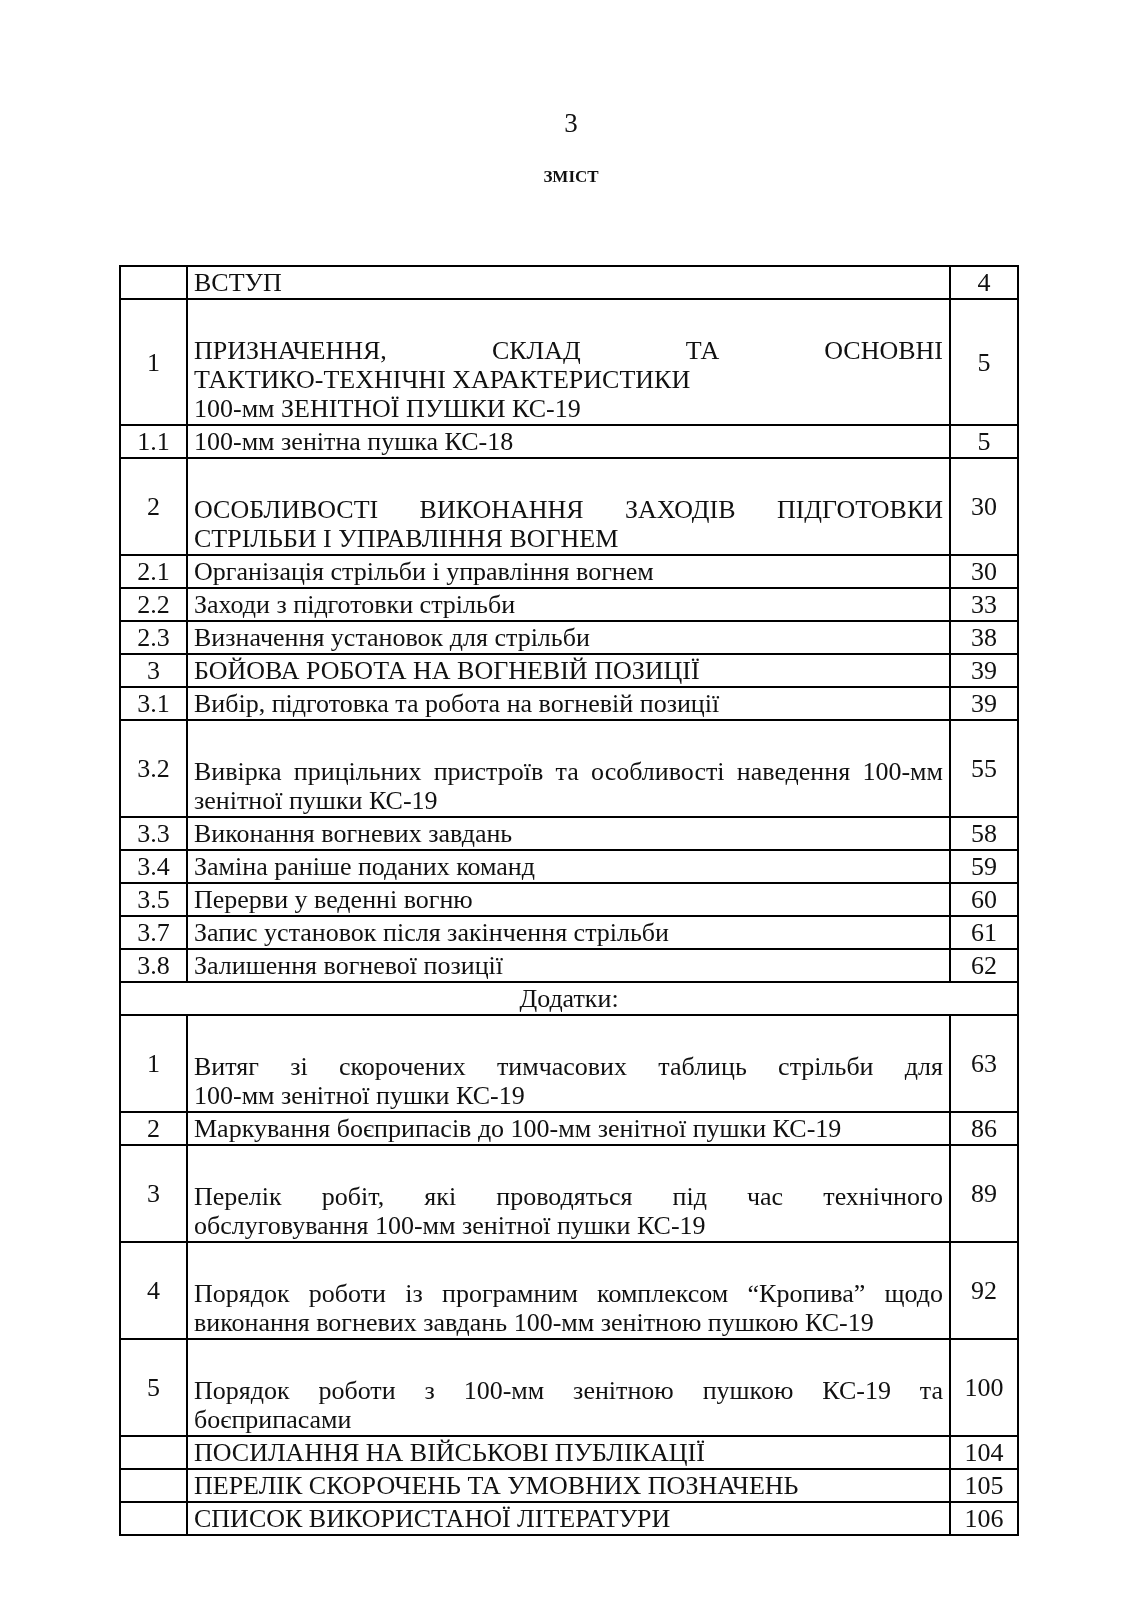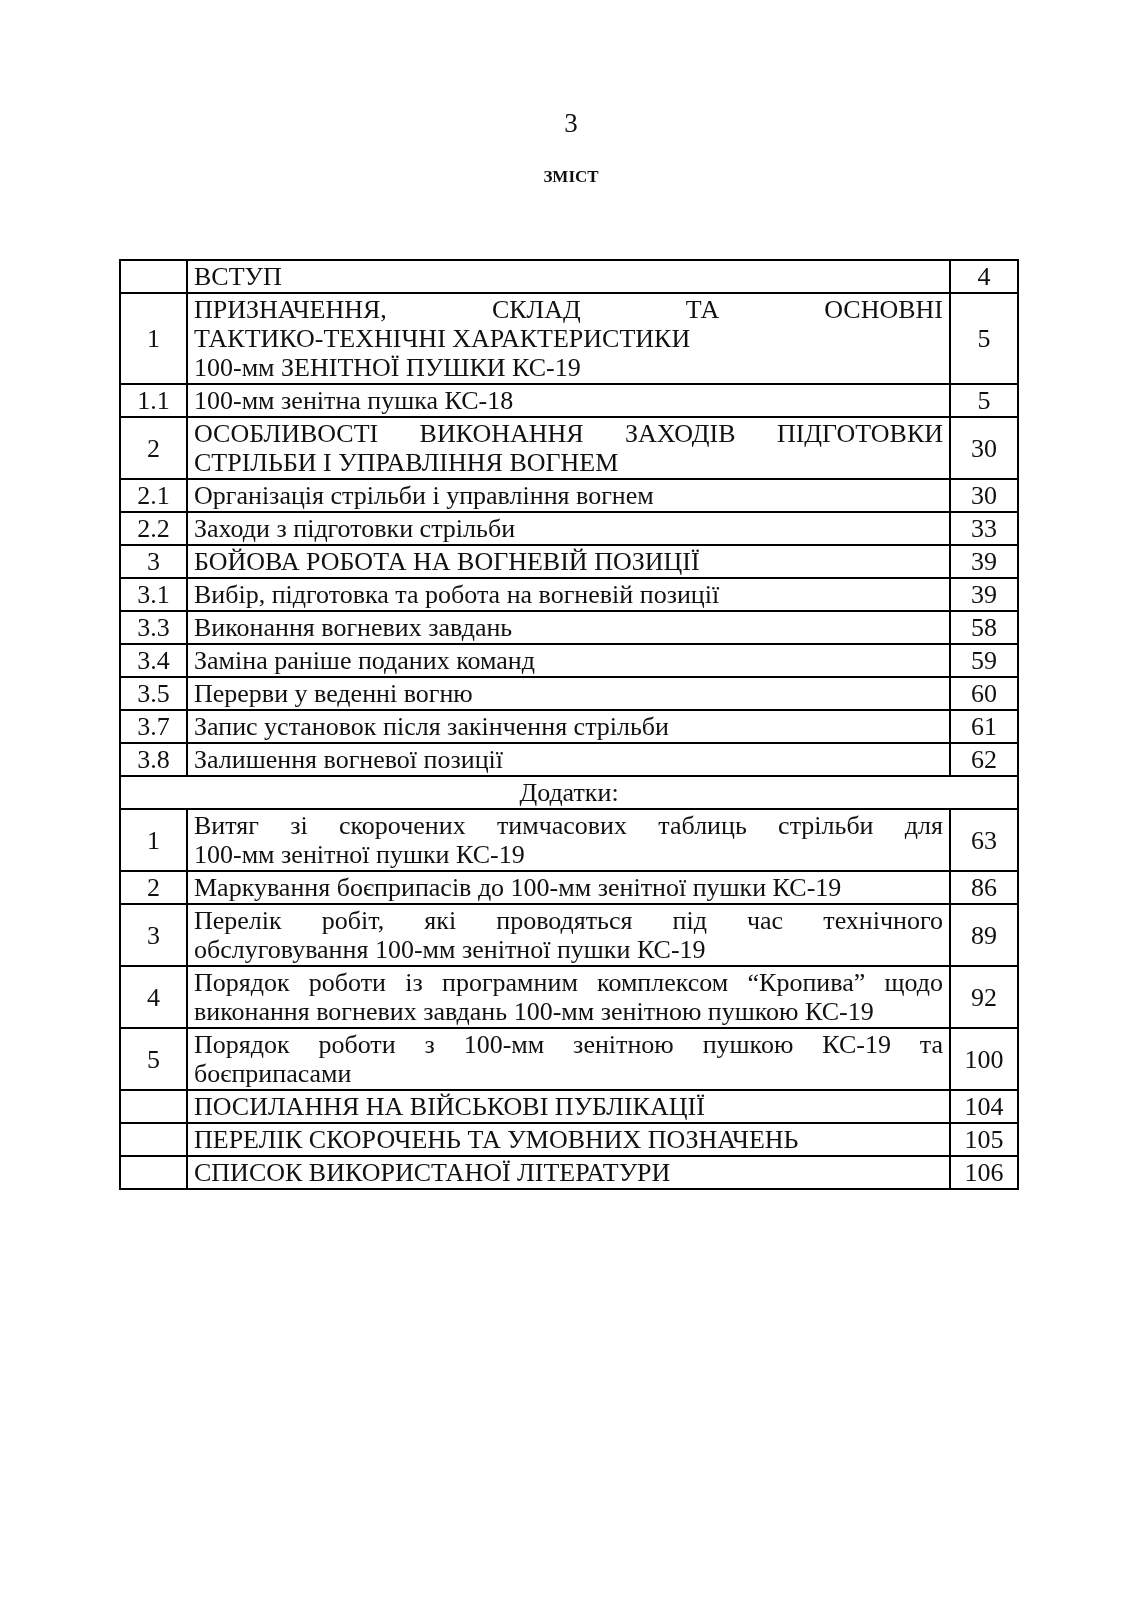--- a/index.html
+++ b/index.html
@@ -31,21 +31,21 @@
     left: 0;
     width: 100%;
     text-align: center;
     font-size: 17px;
     font-weight: bold;
     line-height: 30px;
   }
   table.toc {
     position: absolute;
     left: 119px;
-    top: 259px;
+    top: 265px;
     width: 898px;
     border-collapse: collapse;
     table-layout: fixed;
   }
   table.toc col.c-num  { width: 67px; }
   table.toc col.c-title{ width: 763px; }
   table.toc col.c-page { width: 68px; }
   table.toc td {
     border: 2px solid #000000;
     font-size: 26px;
@@ -70,20 +70,21 @@
     text-align: center;
   }
   .line {
     text-align: left;
     white-space: nowrap;
   }
   .jline {
     white-space: normal;
     text-align: justify;
     text-align-last: justify;
+    margin-top: 35px;
   }
 </style>
 </head>
 <body>
 
 <div class="page">
 
   <div class="page-number">3</div>
 
   <div class="doc-title">ЗМІСТ</div>
@@ -134,32 +135,47 @@
           <td class="cell-page">30</td>
         </tr>
         <tr>
           <td class="cell-num">2.2</td>
           <td class="cell-title">
             <div class="line">Заходи з підготовки стрільби</div>
           </td>
           <td class="cell-page">33</td>
         </tr>
         <tr>
+          <td class="cell-num">2.3</td>
+          <td class="cell-title">
+            <div class="line">Визначення установок для стрільби</div>
+          </td>
+          <td class="cell-page">38</td>
+        </tr>
+        <tr>
           <td class="cell-num">3</td>
           <td class="cell-title">
             <div class="line">БОЙОВА РОБОТА НА ВОГНЕВІЙ ПОЗИЦІЇ</div>
           </td>
           <td class="cell-page">39</td>
         </tr>
         <tr>
           <td class="cell-num">3.1</td>
           <td class="cell-title">
             <div class="line">Вибір, підготовка та робота на вогневій позиції</div>
           </td>
           <td class="cell-page">39</td>
+        </tr>
+        <tr>
+          <td class="cell-num">3.2</td>
+          <td class="cell-title">
+            <div class="line jline">Вивірка прицільних пристроїв та особливості наведення 100-мм</div>
+            <div class="line">зенітної пушки КС-19</div>
+          </td>
+          <td class="cell-page">55</td>
         </tr>
         <tr>
           <td class="cell-num">3.3</td>
           <td class="cell-title">
             <div class="line">Виконання вогневих завдань</div>
           </td>
           <td class="cell-page">58</td>
         </tr>
         <tr>
           <td class="cell-num">3.4</td>

